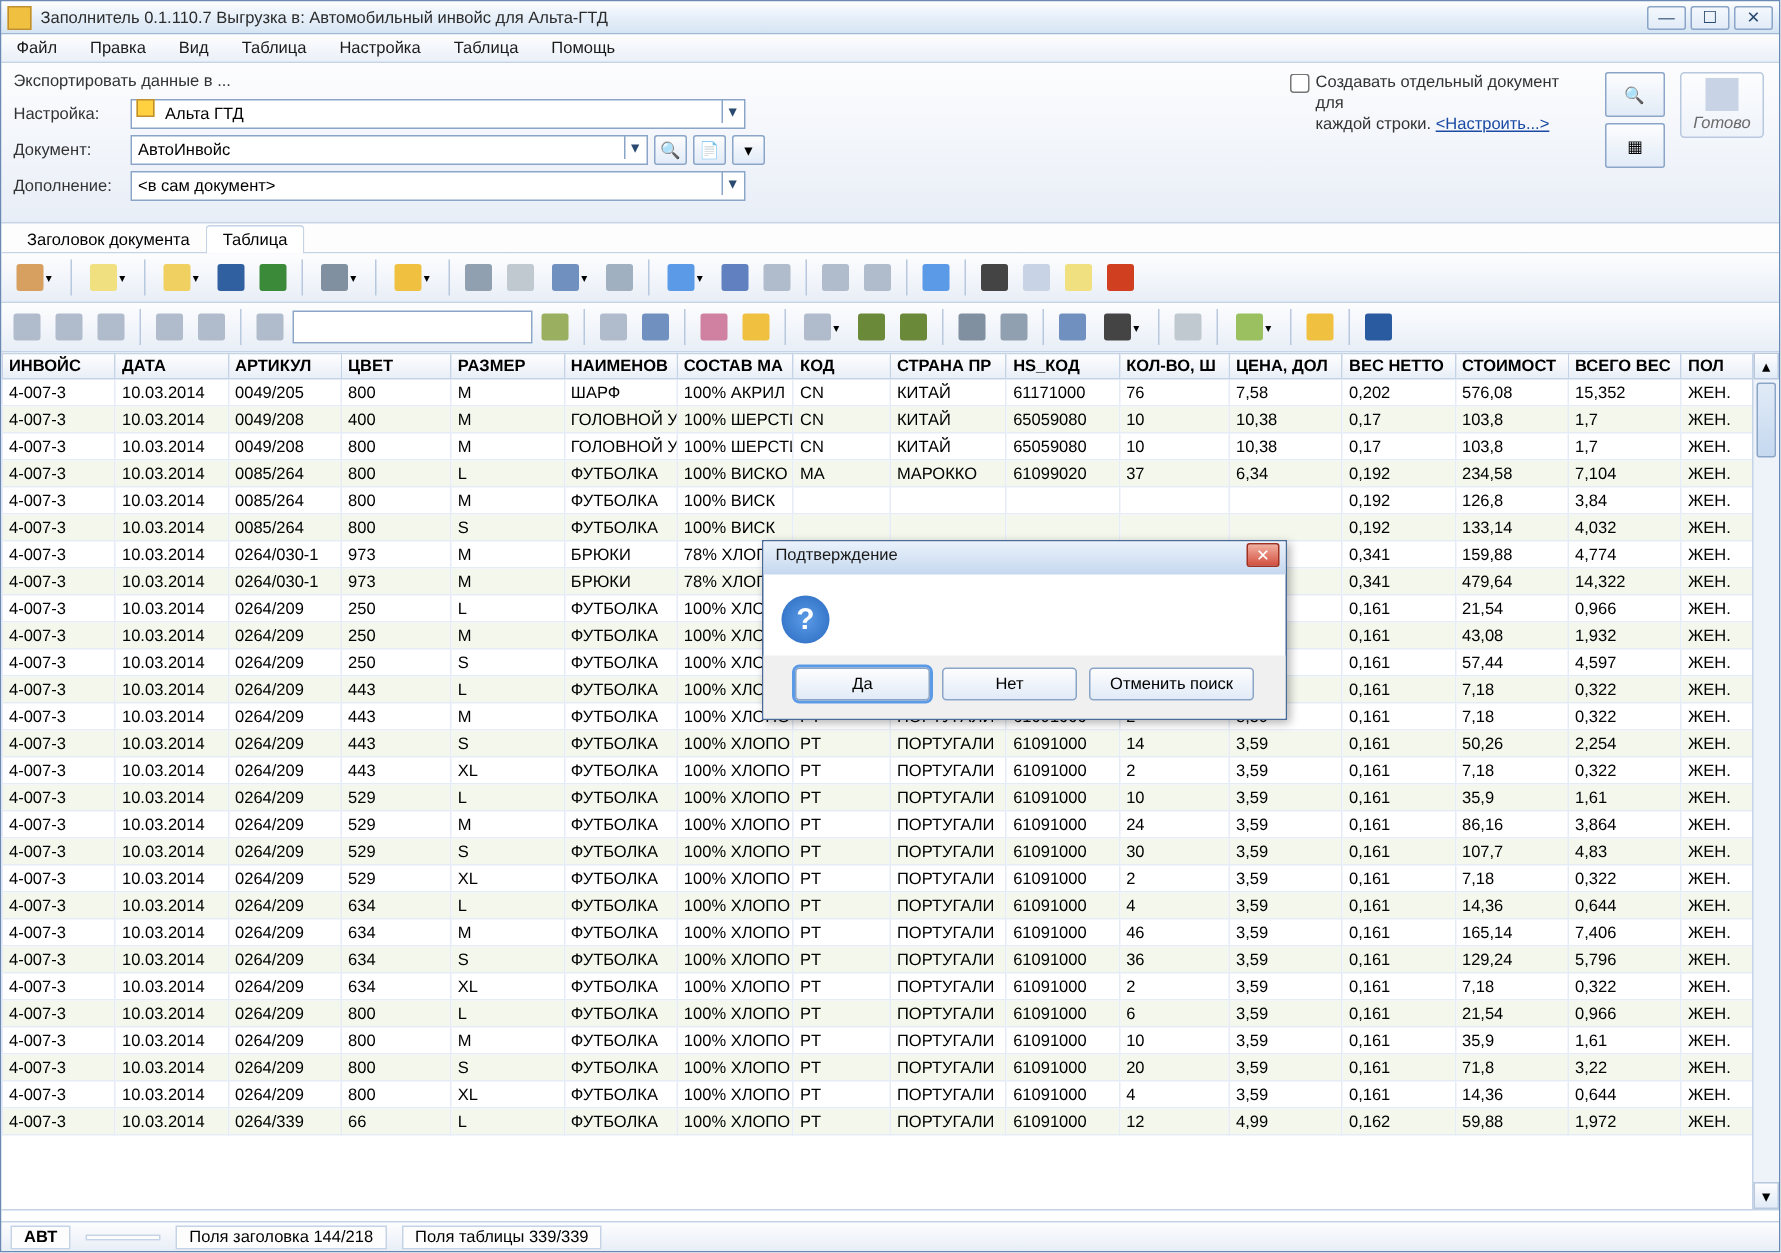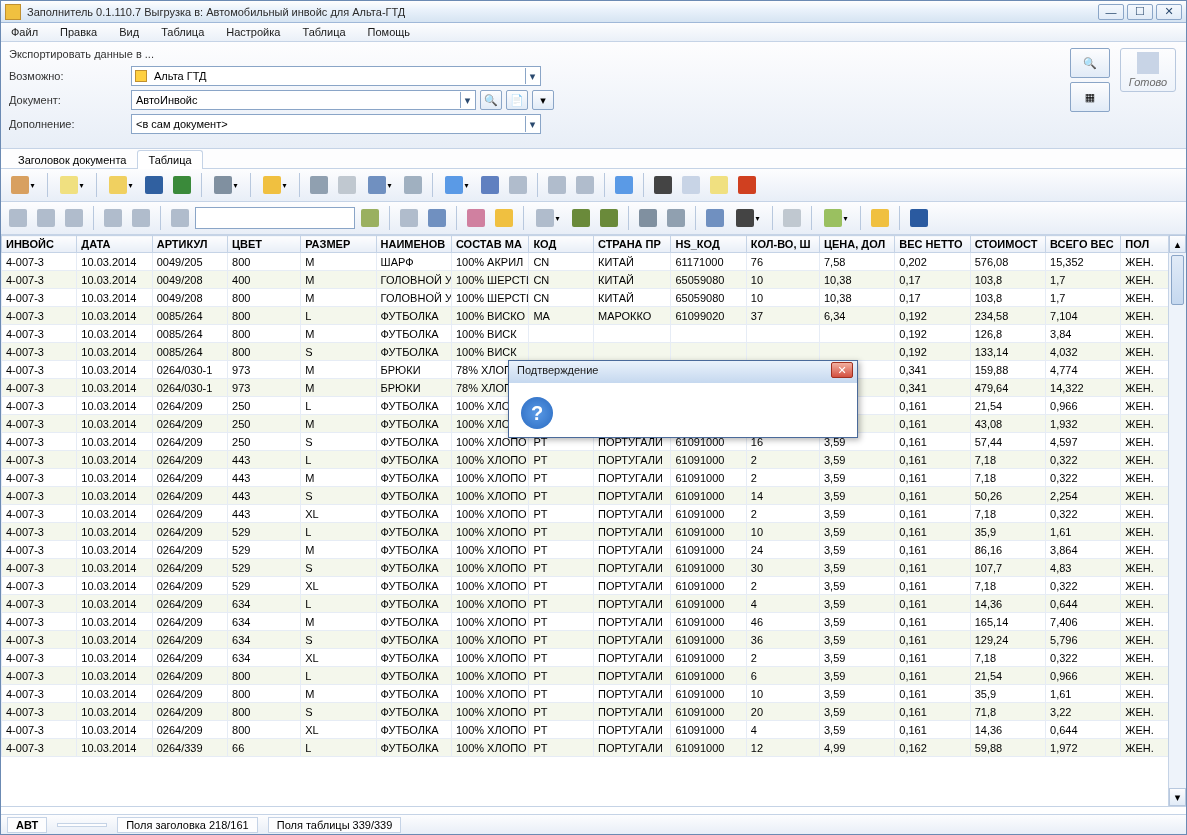--- a/index.html
+++ b/index.html
@@ -9,21 +9,21 @@
 .titlebar .icon { width: 16px; height: 16px; margin-right: 6px; background: #f0c040; border: 1px solid #c09030; }
 .titlebar .title { flex: 1; color: #2b2b2b; }
 .titlebar .win-btns { display: flex; gap: 3px; }
 .titlebar .win-btn { width: 26px; height: 16px; background: linear-gradient(#f4f8fd,#e1ebf7); border: 1px solid #8aa5c7; border-radius: 2px; display: flex; align-items: center; justify-content: center; color: #2b4a6f; cursor: pointer; }
 .menubar { display: flex; gap: 22px; padding: 3px 10px; background: linear-gradient(#fdfdfe,#eaf0f8); border-bottom: 1px solid #c5d3e6; }
 .menubar span { color: #1a1a1a; cursor: pointer; }
 .export-panel { background: linear-gradient(#fdfdfe,#e8eef7); padding: 6px 8px 10px; border-bottom: 1px solid #c5d3e6; position: relative; }
 .export-title { color: #333; margin-bottom: 6px; }
 .form-row { display: flex; align-items: center; margin-bottom: 4px; gap: 4px; }
 .lbl { width: 74px; color: #333; }
-.combo { position: relative; display: flex; align-items: center; margin-left: 44px; }
+.combo { position: relative; display: flex; align-items: flex-start; }
 .combo input { height: 20px; border: 1px solid #8aa5c7; background: #fff; padding: 0 18px 0 4px; }
 .combo .combo-icon { position: absolute; left: 4px; width: 12px; height: 12px; background: #ffd040; border: 1px solid #c09030; }
 .combo input.with-icon { padding-left: 22px; }
 .combo .arrow { position: absolute; right: 2px; width: 14px; height: 16px; border-left: 1px solid #8aa5c7; display: flex; align-items: center; justify-content: center; color: #2b4a6f; cursor: pointer; }
 .sm-btn { width: 22px; height: 20px; border: 1px solid #8aa5c7; background: linear-gradient(#fdfdfe,#e1ebf7); border-radius: 2px; display: inline-flex; align-items: center; justify-content: center; cursor: pointer; }
 .right-area { position: absolute; right: 10px; top: 6px; display: flex; align-items: flex-start; gap: 10px; }
 .checkbox-block { display: flex; align-items: flex-start; gap: 4px; max-width: 200px; color: #333; line-height: 14px; }
 .checkbox-block input { margin-top: 1px; }
 .checkbox-block a { color: #1a4aa3; text-decoration: underline; cursor: pointer; }
 .big-btn { width: 56px; height: 44px; border: 1px solid #b8c8de; background: linear-gradient(#fdfdfe,#eef3fa); border-radius: 3px; display: flex; flex-direction: column; align-items: center; justify-content: center; color: #6a6a6a; cursor: pointer; font-style: italic; }
@@ -80,21 +80,21 @@
       <span>Таблица</span>
       <span>Настройка</span>
       <span>Таблица</span>
       <span>Помощь</span>
     </div>
 
   <div class="export-panel">
     <div class="export-title">Экспортировать данные в ...</div>
 
     <div class="form-row">
-      <div class="lbl">Возможно:</div>
+      <div class="lbl">Настройка:</div>
       <div class="combo">
         <div class="combo-icon"></div>
         <input class="with-icon" style="width: 410px;" value="Альта ГТД">
         <div class="arrow">▾</div>
       </div>
     </div>
 
     <div class="form-row">
       <div class="lbl">Документ:</div>
       <div class="combo">
@@ -114,20 +114,28 @@
 
     <div class="form-row">
       <div class="lbl">Дополнение:</div>
       <div class="combo">
         <input style="width: 410px;" value="&lt;в сам документ&gt;">
         <div class="arrow">▾</div>
       </div>
     </div>
 
     <div class="right-area">
+      <div class="checkbox-block">
+        <input type="checkbox" style="">
+        <div>
+          <span>Создавать отдельный документ для</span><br>
+          <span>каждой строки.</span>
+          <a>&lt;Настроить...&gt;</a>
+        </div>
+      </div>
       <div style="display:flex; flex-direction:column; gap:4px">
         <div class="sm-btn" style="width:40px;height:30px">
             <span>🔍</span>
           </div>
         <div class="sm-btn" style="width:40px;height:30px">
             <span>▦</span>
           </div>
       </div>
       <div class="big-btn">
         <div class="bicon"></div>
@@ -840,26 +848,31 @@
       <div class="sb-thumb"></div>
       <div class="sb-btn" style="position:absolute;bottom:0;left:0;right:0">▾</div>
     </div>
   </div>
 
   <div class="bottom-edge"></div>
 
   <div class="statusbar">
     <div class="status-cell bold">АВТ</div>
     <div class="status-cell" style="width:50px"></div>
-    <div class="status-cell">Поля заголовка 218/161</div>
+    <div class="status-cell">Поля заголовка 144/218</div>
     <div class="status-cell">Поля таблицы 339/339</div>
   </div>
 </div>
 
 <div class="modal">
   <div class="m-title">
     <span>Подтверждение</span>
     <div class="m-close">✕</div>
   </div>
   <div class="m-body">
     <div class="m-icon">?</div>
   </div>
+  <div class="m-btns">
+    <button class="m-btn focus">Да</button>
+    <button class="m-btn">Нет</button>
+    <button class="m-btn" style="width:110px">Отменить поиск</button>
+  </div>
 </div>
 
 </body></html>

